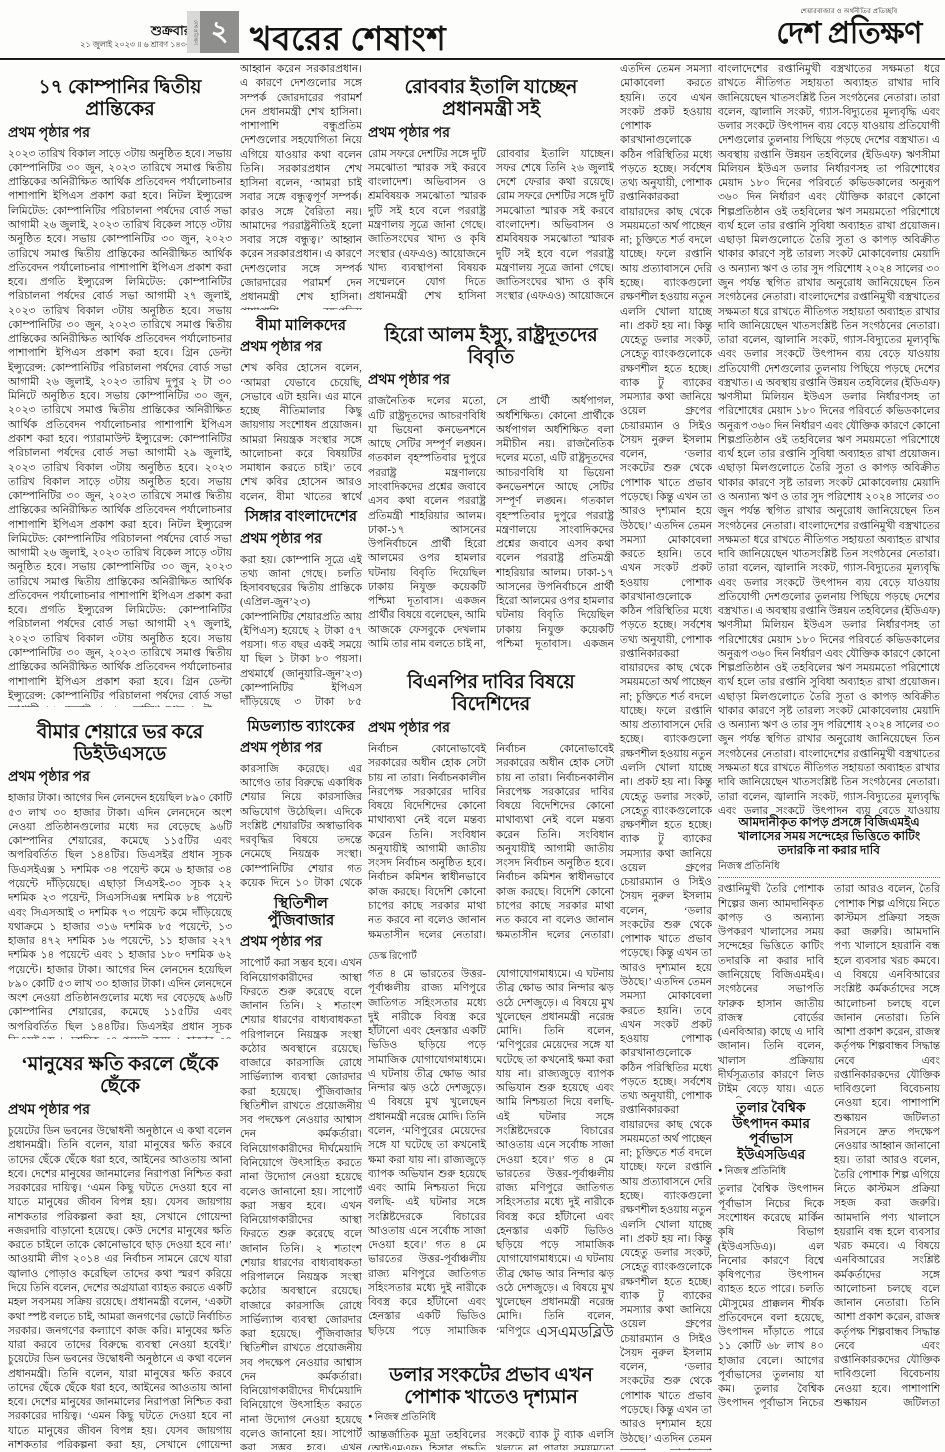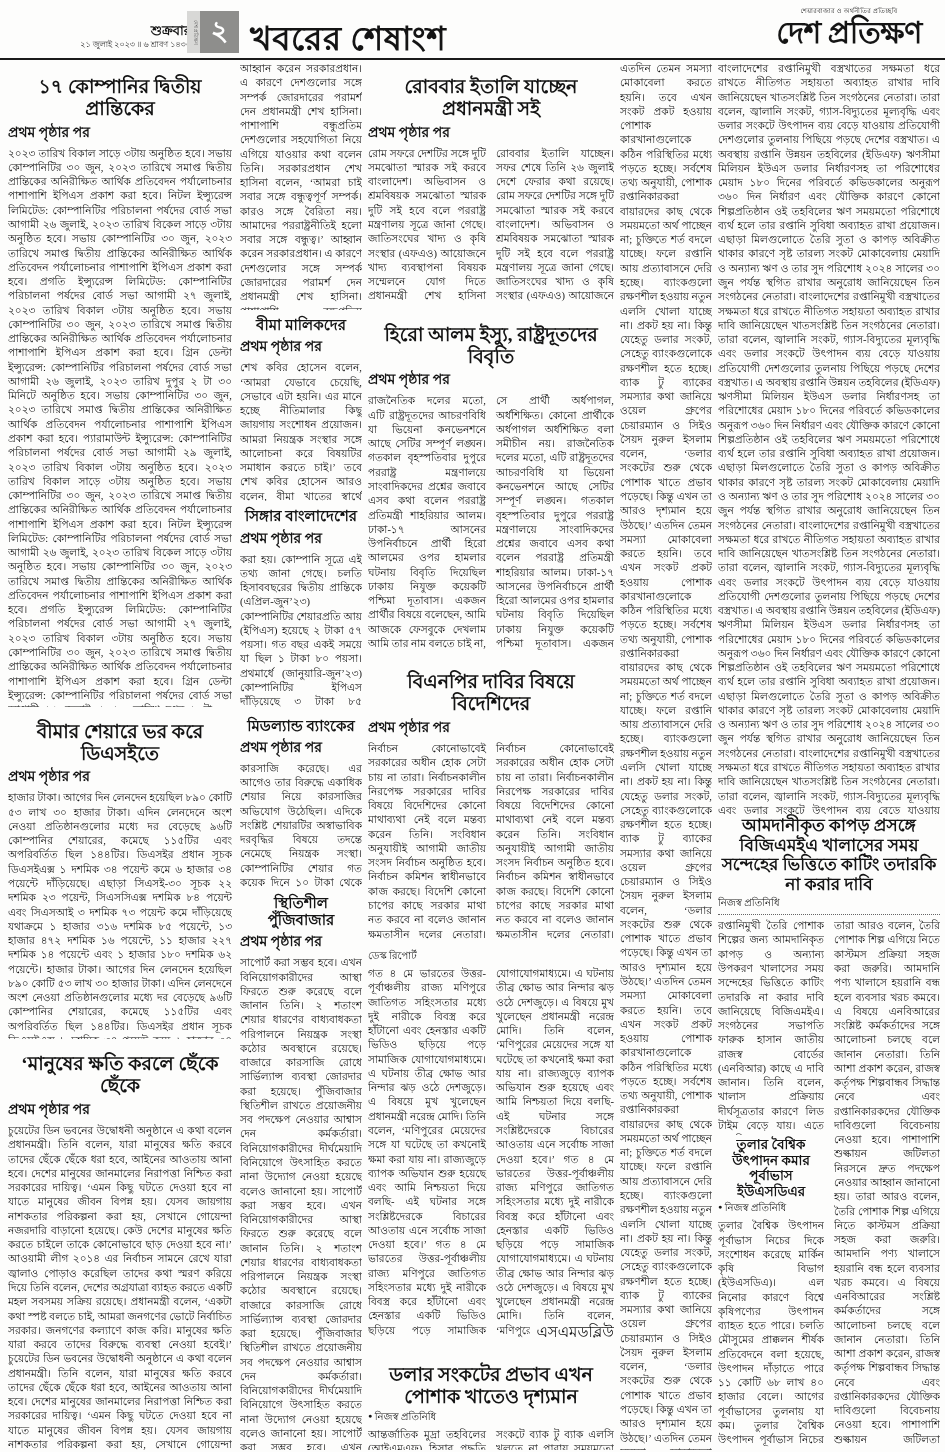--- a/index.html
+++ b/index.html
@@ -20,21 +20,21 @@
   .masthead-title{font-size:30px;font-weight:bold;line-height:1.05;letter-spacing:-.5px;}
   .col{position:absolute;top:62px;bottom:2px;overflow:hidden;}
   #col1{left:8px;width:224px;}
   #col2{left:240px;width:122px;}
   #colm{left:368px;width:246px;}
   #col5{left:620px;width:92px;}
   #colr{left:718px;width:222px;}
   .hl{font-weight:bold;text-align:center;line-height:1.15;margin:2px 0 1px;}
   .hl1{font-size:19px;margin-top:14px;}
   .hl2{font-size:15px;margin-top:7px;}
-  .hl3{font-size:17px;font-family:Liberation Serif, serif;}
+  .hl3{font-size:12px;font-family:Liberation Serif, serif;}
   .hl4{font-size:13.5px;}
   .kicker{font-size:14px;font-weight:bold;text-align:left;margin-bottom:2px;}
   .byline{font-size:10px;font-weight:normal;margin:1px 0 2px;}
   .byline .dot{font-size:7px;vertical-align:2px;}
   .rule-dot{border-bottom:1px dotted #666;margin:2px 0 4px;}
   .body{font-size:10.5px;line-height:1.36;text-align:justify;overflow:hidden;}
   .cols2{column-count:2;column-gap:10px;}
   .subcols{display:flex;gap:10px;}
   .subcol{width:106px;overflow:hidden;}
   .relwrap{position:relative;}
@@ -60,21 +60,21 @@
   </div>
 </div>
 
 <div class="col" id="col1">
   <div>
     <div class="hl hl1">১৭ কোম্পানির দ্বিতীয় প্রান্তিকের</div>
     <div class="kicker">প্রথম পৃষ্ঠার পর</div>
     <div class="body" style="height:560px">২০২৩ তারিখ বিকাল সাড়ে ৩টায় অনুষ্ঠিত হবে। সভায় কোম্পানিটির ৩০ জুন, ২০২৩ তারিখে সমাপ্ত দ্বিতীয় প্রান্তিকের অনিরীক্ষিত আর্থিক প্রতিবেদন পর্যালোচনার পাশাপাশি ইপিএস প্রকাশ করা হবে। নিটল ইন্স্যুরেন্স লিমিটেড: কোম্পানিটির পরিচালনা পর্ষদের বোর্ড সভা আগামী ২৬ জুলাই, ২০২৩ তারিখ বিকেল সাড়ে ৩টায় অনুষ্ঠিত হবে। সভায় কোম্পানিটির ৩০ জুন, ২০২৩ তারিখে সমাপ্ত দ্বিতীয় প্রান্তিকের অনিরীক্ষিত আর্থিক প্রতিবেদন পর্যালোচনার পাশাপাশি ইপিএস প্রকাশ করা হবে। প্রগতি ইন্স্যুরেন্স লিমিটেড: কোম্পানিটির পরিচালনা পর্ষদের বোর্ড সভা আগামী ২৭ জুলাই, ২০২৩ তারিখ বিকাল ৩টায় অনুষ্ঠিত হবে। সভায় কোম্পানিটির ৩০ জুন, ২০২৩ তারিখে সমাপ্ত দ্বিতীয় প্রান্তিকের অনিরীক্ষিত আর্থিক প্রতিবেদন পর্যালোচনার পাশাপাশি ইপিএস প্রকাশ করা হবে। গ্রিন ডেল্টা ইন্স্যুরেন্স: কোম্পানিটির পরিচালনা পর্ষদের বোর্ড সভা আগামী ২৬ জুলাই, ২০২৩ তারিখ দুপুর ২ টা ৩০ মিনিটে অনুষ্ঠিত হবে। সভায় কোম্পানিটির ৩০ জুন, ২০২৩ তারিখে সমাপ্ত দ্বিতীয় প্রান্তিকের অনিরীক্ষিত আর্থিক প্রতিবেদন পর্যালোচনার পাশাপাশি ইপিএস প্রকাশ করা হবে। প্যারামাউন্ট ইন্স্যুরেন্স: কোম্পানিটির পরিচালনা পর্ষদের বোর্ড সভা আগামী ২৯ জুলাই, ২০২৩ তারিখ বিকাল ৩টায় অনুষ্ঠিত হবে। ২০২৩ তারিখ বিকাল সাড়ে ৩টায় অনুষ্ঠিত হবে। সভায় কোম্পানিটির ৩০ জুন, ২০২৩ তারিখে সমাপ্ত দ্বিতীয় প্রান্তিকের অনিরীক্ষিত আর্থিক প্রতিবেদন পর্যালোচনার পাশাপাশি ইপিএস প্রকাশ করা হবে। নিটল ইন্স্যুরেন্স লিমিটেড: কোম্পানিটির পরিচালনা পর্ষদের বোর্ড সভা আগামী ২৬ জুলাই, ২০২৩ তারিখ বিকেল সাড়ে ৩টায় অনুষ্ঠিত হবে। সভায় কোম্পানিটির ৩০ জুন, ২০২৩ তারিখে সমাপ্ত দ্বিতীয় প্রান্তিকের অনিরীক্ষিত আর্থিক প্রতিবেদন পর্যালোচনার পাশাপাশি ইপিএস প্রকাশ করা হবে। প্রগতি ইন্স্যুরেন্স লিমিটেড: কোম্পানিটির পরিচালনা পর্ষদের বোর্ড সভা আগামী ২৭ জুলাই, ২০২৩ তারিখ বিকাল ৩টায় অনুষ্ঠিত হবে। সভায় কোম্পানিটির ৩০ জুন, ২০২৩ তারিখে সমাপ্ত দ্বিতীয় প্রান্তিকের অনিরীক্ষিত আর্থিক প্রতিবেদন পর্যালোচনার পাশাপাশি ইপিএস প্রকাশ করা হবে। গ্রিন ডেল্টা ইন্স্যুরেন্স: কোম্পানিটির পরিচালনা পর্ষদের বোর্ড সভা আগামী ২৬ জুলাই, ২০২৩ তারিখ দুপুর ২ টা ৩০ মিনিটে অনুষ্ঠিত হবে। সভায় কোম্পানিটির ৩০ জুন, ২০২৩ তারিখে সমাপ্ত দ্বিতীয় প্রান্তিকের অনিরীক্ষিত আর্থিক প্রতিবেদন পর্যালোচনার পাশাপাশি ইপিএস প্রকাশ করা হবে। প্যারামাউন্ট ইন্স্যুরেন্স: কোম্পানিটির পরিচালনা পর্ষদের বোর্ড সভা আগামী ২৯ জুলাই, ২০২৩ তারিখ বিকাল ৩টায় অনুষ্ঠিত হবে।</div>
   </div>
   <div>
-    <div class="hl hl1">বীমার শেয়ারে ভর করে ডিএসইতে</div>
+    <div class="hl hl1">বীমার শেয়ারে ভর করে ডিইউএসডে</div>
     <div class="kicker">প্রথম পৃষ্ঠার পর</div>
     <div class="body" style="height:248px">হাজার টাকা। আগের দিন লেনদেন হয়েছিল ৮৯০ কোটি ৫৩ লাখ ৩০ হাজার টাকা। এদিন লেনদেনে অংশ নেওয়া প্রতিষ্ঠানগুলোর মধ্যে দর বেড়েছে ৯৬টি কোম্পানির শেয়ারের, কমেছে ১১৫টির এবং অপরিবর্তিত ছিল ১৪৪টির। ডিএসইর প্রধান সূচক ডিএসইএক্স ১ দশমিক ৩৪ পয়েন্ট কমে ৬ হাজার ৩৪ পয়েন্টে দাঁড়িয়েছে। এছাড়া সিএসই-৩০ সূচক ২২ দশমিক ২৩ পয়েন্ট, সিএসসিএক্স দশমিক ৮৪ পয়েন্ট এবং সিএসআই ৩ দশমিক ৭৩ পয়েন্ট কমে দাঁড়িয়েছে যথাক্রমে ১ হাজার ৩১৬ দশমিক ৮৫ পয়েন্টে, ১৩ হাজার ৪৭২ দশমিক ১৬ পয়েন্টে, ১১ হাজার ২২৭ দশমিক ১৪ পয়েন্টে এবং ১ হাজার ১৮০ দশমিক ৬২ পয়েন্টে। হাজার টাকা। আগের দিন লেনদেন হয়েছিল ৮৯০ কোটি ৫৩ লাখ ৩০ হাজার টাকা। এদিন লেনদেনে অংশ নেওয়া প্রতিষ্ঠানগুলোর মধ্যে দর বেড়েছে ৯৬টি কোম্পানির শেয়ারের, কমেছে ১১৫টির এবং অপরিবর্তিত ছিল ১৪৪টির। ডিএসইর প্রধান সূচক ডিএসইএক্স ১ দশমিক ৩৪ পয়েন্ট কমে ৬ হাজার ৩৪ পয়েন্টে দাঁড়িয়েছে। এছাড়া সিএসই-৩০ সূচক ২২ দশমিক ২৩ পয়েন্ট, সিএসসিএক্স দশমিক ৮৪ পয়েন্ট এবং সিএসআই ৩ দশমিক ৭৩ পয়েন্ট কমে দাঁড়িয়েছে যথাক্রমে ১ হাজার ৩১৬ দশমিক ৮৫ পয়েন্টে, ১৩ হাজার ৪৭২ দশমিক ১৬ পয়েন্টে, ১১ হাজার ২২৭ দশমিক ১৪ পয়েন্টে এবং ১ হাজার ১৮০ দশমিক ৬২ পয়েন্টে।</div>
   </div>
   <div>
     <div class="hl hl1">‘মানুষের ক্ষতি করলে ছেঁকে ছেঁকে</div>
     <div class="kicker">প্রথম পৃষ্ঠার পর</div>
     <div class="body" style="height:438px">চুয়েটের ডিন ভবনের উদ্বোধনী অনুষ্ঠানে এ কথা বলেন প্রধানমন্ত্রী। তিনি বলেন, যারা মানুষের ক্ষতি করবে তাদের ছেঁকে ছেঁকে ধরা হবে, আইনের আওতায় আনা হবে। দেশের মানুষের জানমালের নিরাপত্তা নিশ্চিত করা সরকারের দায়িত্ব। ‘এমন কিছু ঘটতে দেওয়া হবে না যাতে মানুষের জীবন বিপন্ন হয়। যেসব জায়গায় নাশকতার পরিকল্পনা করা হয়, সেখানে গোয়েন্দা নজরদারি বাড়ানো হয়েছে। কেউ দেশের মানুষের ক্ষতি করতে চাইলে তাকে কোনোভাবে ছাড় দেওয়া হবে না।’ আওয়ামী লীগ ২০১৪ এর নির্বাচন সামনে রেখে যারা জ্বালাও পোড়াও করেছিল তাদের কথা স্মরণ করিয়ে দিয়ে তিনি বলেন, দেশের অগ্রযাত্রা ব্যাহত করতে একটি মহল সবসময় সক্রিয় রয়েছে। প্রধানমন্ত্রী বলেন, ‘একটা কথা স্পষ্ট বলতে চাই, আমরা জনগণের ভোটে নির্বাচিত সরকার। জনগণের কল্যাণে কাজ করি। মানুষের ক্ষতি যারা করবে তাদের বিরুদ্ধে ব্যবস্থা নেওয়া হবেই।’ চুয়েটের ডিন ভবনের উদ্বোধনী অনুষ্ঠানে এ কথা বলেন প্রধানমন্ত্রী। তিনি বলেন, যারা মানুষের ক্ষতি করবে তাদের ছেঁকে ছেঁকে ধরা হবে, আইনের আওতায় আনা হবে। দেশের মানুষের জানমালের নিরাপত্তা নিশ্চিত করা সরকারের দায়িত্ব। ‘এমন কিছু ঘটতে দেওয়া হবে না যাতে মানুষের জীবন বিপন্ন হয়। যেসব জায়গায় নাশকতার পরিকল্পনা করা হয়, সেখানে গোয়েন্দা নজরদারি বাড়ানো হয়েছে। কেউ দেশের মানুষের ক্ষতি করতে চাইলে তাকে কোনোভাবে ছাড় দেওয়া হবে না।’ আওয়ামী লীগ ২০১৪ এর নির্বাচন সামনে রেখে যারা জ্বালাও পোড়াও করেছিল তাদের কথা স্মরণ করিয়ে দিয়ে তিনি বলেন, দেশের অগ্রযাত্রা ব্যাহত করতে একটি মহল সবসময় সক্রিয় রয়েছে। প্রধানমন্ত্রী বলেন, ‘একটা কথা স্পষ্ট বলতে চাই, আমরা জনগণের ভোটে নির্বাচিত সরকার। জনগণের কল্যাণে কাজ করি। মানুষের ক্ষতি যারা করবে তাদের বিরুদ্ধে ব্যবস্থা নেওয়া হবেই।’</div>
   </div>
 </div>
 

